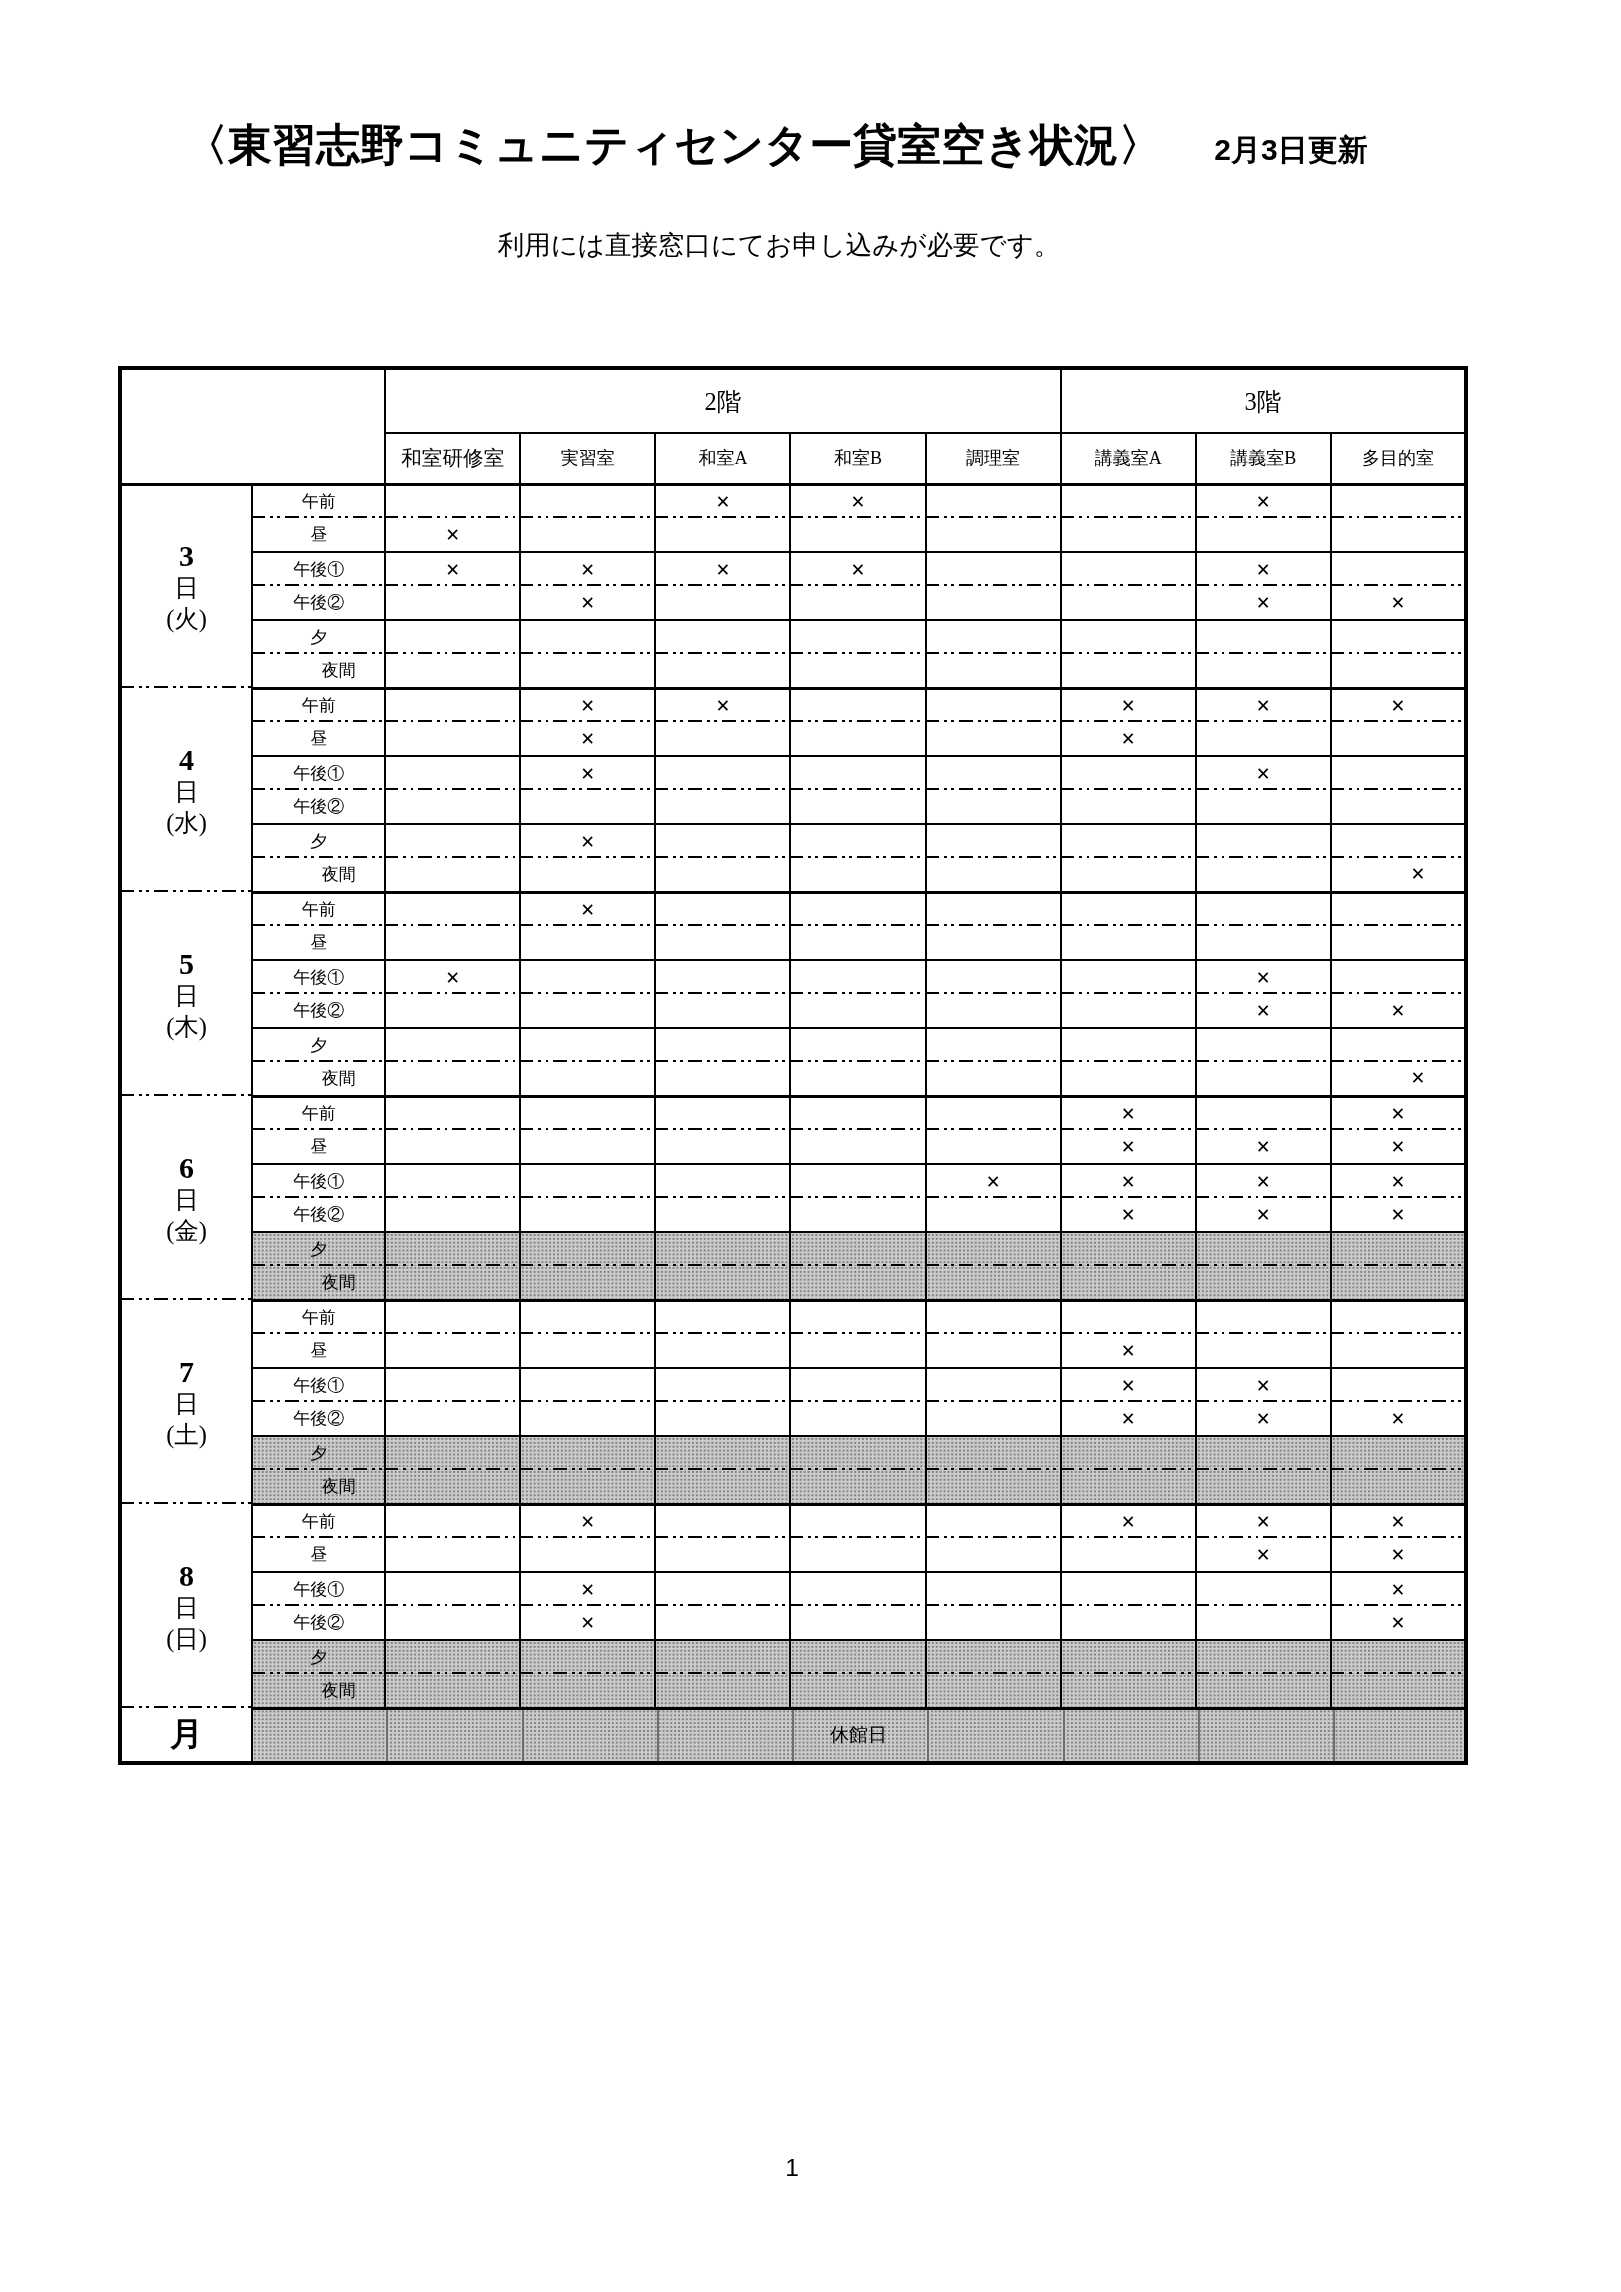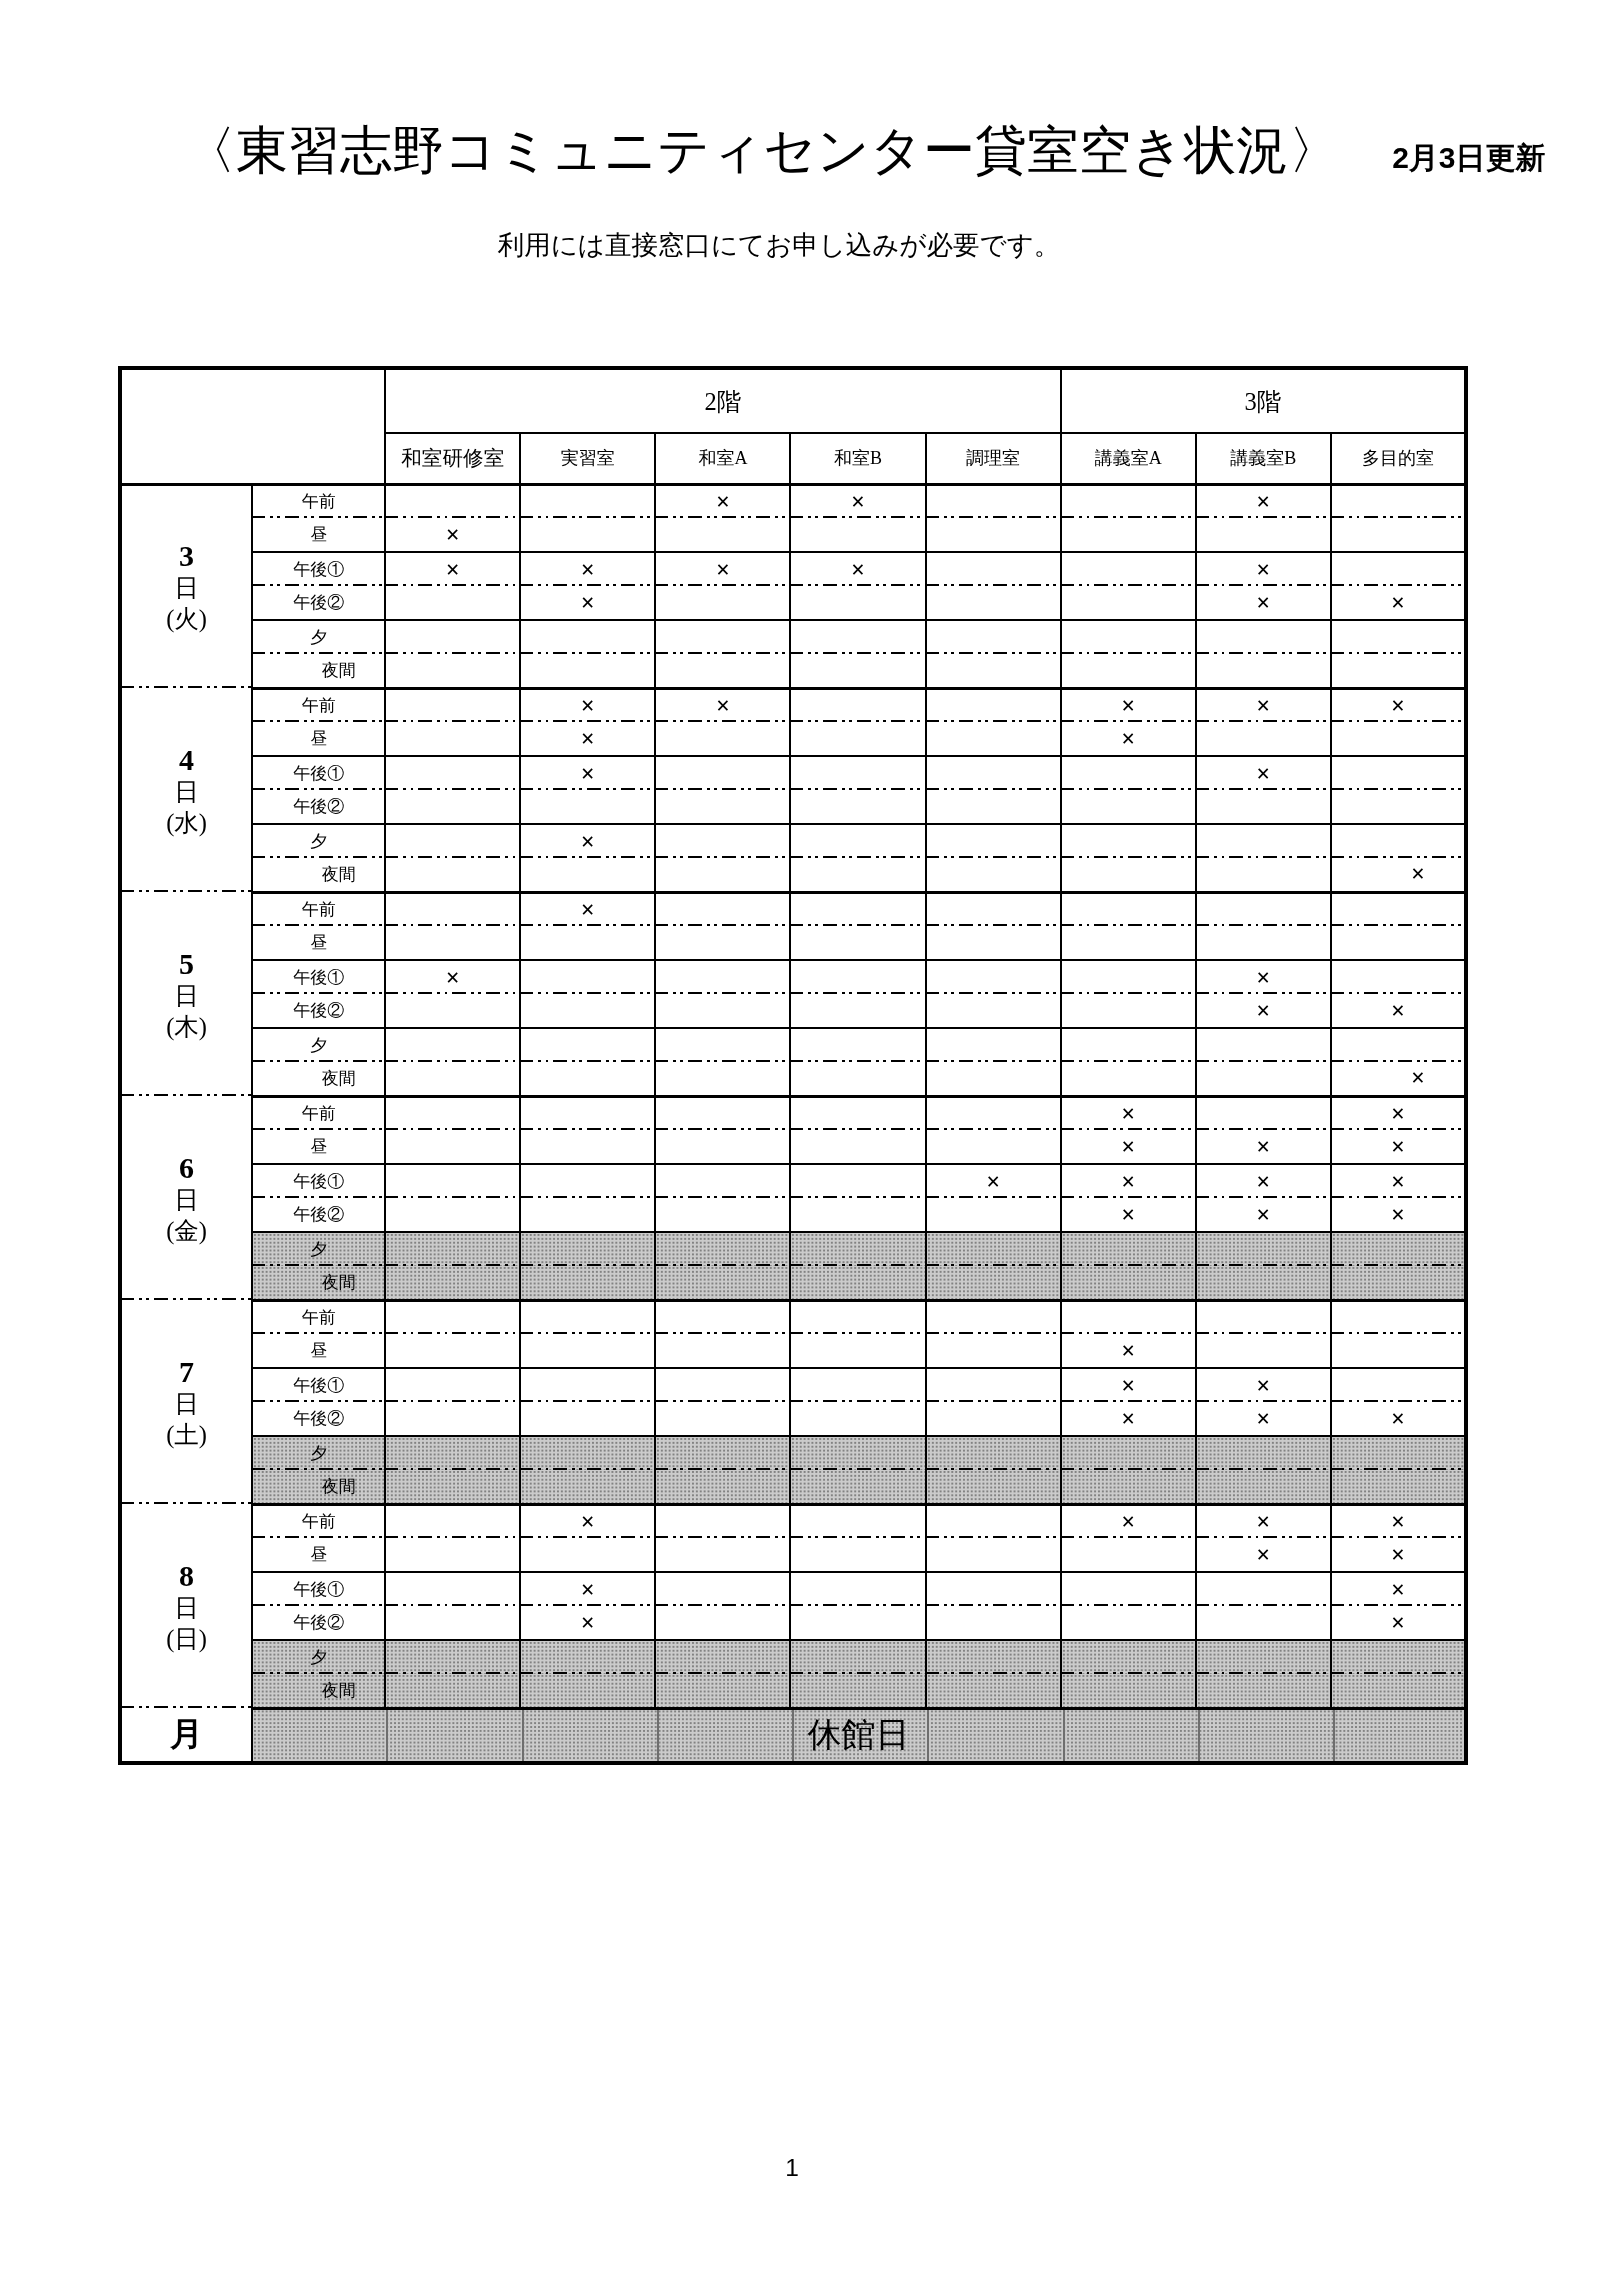--- a/index.html
+++ b/index.html
@@ -1,21 +1,21 @@
 <!DOCTYPE html>
 <html lang="ja"><head>
 <meta charset="utf-8">
 <style>
   html,body{margin:0;padding:0;}
   body{
     width:1621px;height:2293px;position:relative;background:#ffffff;color:#000;
     font-family:"Liberation Sans","DejaVu Sans",sans-serif;
   }
   .title-row{position:absolute;left:184px;top:116px;display:flex;align-items:baseline;white-space:nowrap;}
-  .doc-title{font-size:52px;font-weight:normal;margin:0;letter-spacing:0px;}
+  .doc-title{font-size:44px;font-weight:bold;margin:0;letter-spacing:0px;}
   .updated{font-size:30px;font-weight:bold;margin-left:52px;}
   .note{position:absolute;left:0;top:227px;width:1558px;text-align:center;font-size:26.5px;}
 
   table.sched{
     position:absolute;left:118px;top:366px;
     width:1350px;border-collapse:collapse;table-layout:fixed;
     border:4.9px solid #000;
     font-family:Liberation Serif, serif;
   }
   .sched th,.sched td{
@@ -52,21 +52,21 @@
   }
 
   .shaded{
     background-color:#cbcbcb;
     background-image:radial-gradient(circle,#828282 1.1px,transparent 1.3px);
     background-size:3.9px 3.9px;
   }
 
   td.month{font-size:33px;font-weight:bold;background:#fff;}
   td.closed{
-    font-size:34px;
+    font-size:19px;
     background-color:#cbcbcb;
     background-image:
       linear-gradient(#6e6e6e,#6e6e6e),linear-gradient(#6e6e6e,#6e6e6e),
       linear-gradient(#6e6e6e,#6e6e6e),linear-gradient(#6e6e6e,#6e6e6e),
       linear-gradient(#6e6e6e,#6e6e6e),linear-gradient(#6e6e6e,#6e6e6e),
       linear-gradient(#6e6e6e,#6e6e6e),linear-gradient(#6e6e6e,#6e6e6e),
       radial-gradient(circle,#828282 1.1px,transparent 1.3px);
     background-size:2px 100%,2px 100%,2px 100%,2px 100%,2px 100%,2px 100%,2px 100%,2px 100%,3.9px 3.9px;
     background-position:133px 0,269px 0,404px 0,539px 0,674px 0,810px 0,945px 0,1080px 0,0 0;
     background-repeat:no-repeat,no-repeat,no-repeat,no-repeat,no-repeat,no-repeat,no-repeat,no-repeat,repeat;

